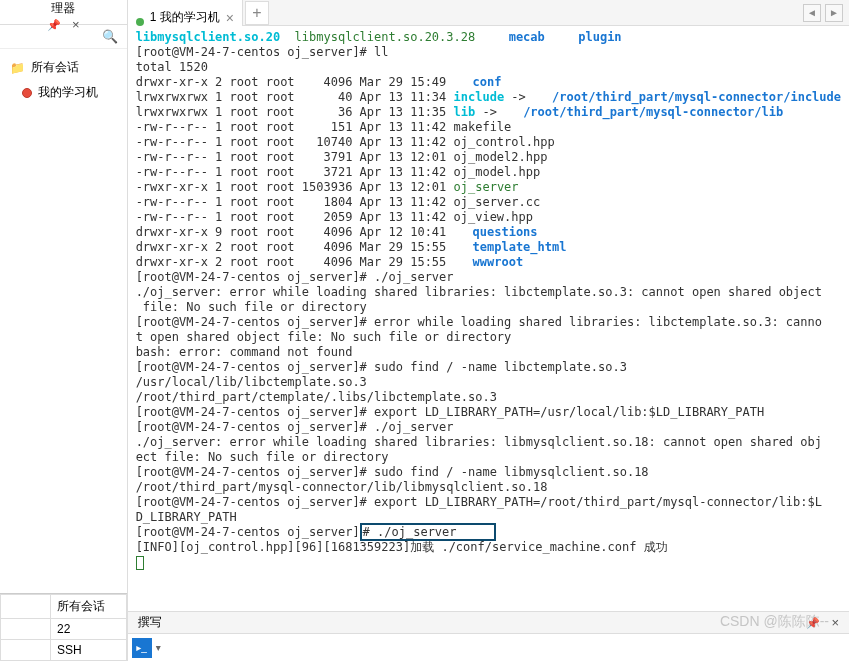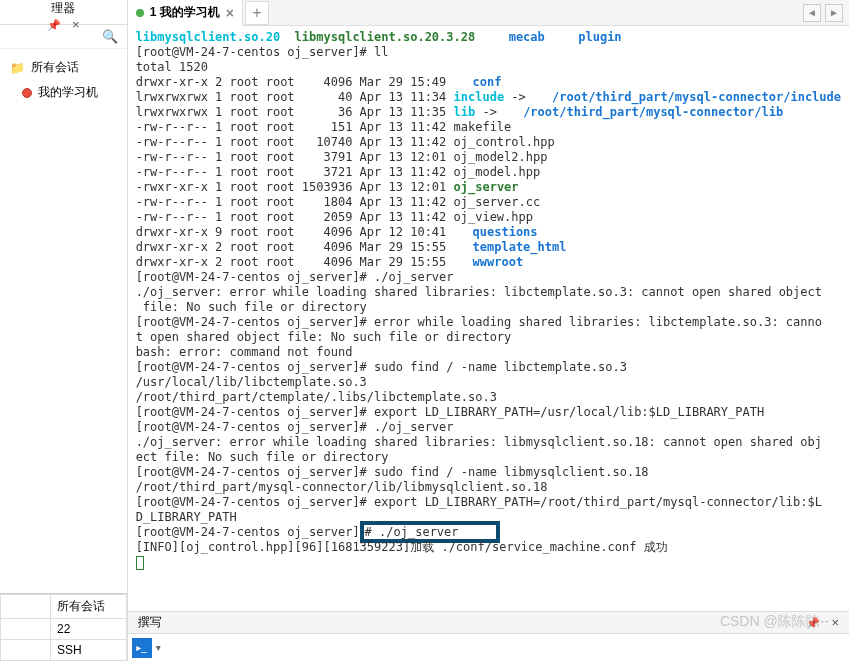--- a/index.html
+++ b/index.html
@@ -13,32 +13,32 @@
 .search-icon { color: #999; font-size: 13px; }
 .session-tree { padding: 6px 4px; flex: 1; }
 .tree-item { padding: 4px 6px; display: flex; align-items: center; gap: 6px; }
 .red-dot { width: 10px; height: 10px; border-radius: 50%; background: #e74c3c; border: 1px solid #c0392b; }
 .bottom-table { border-top: 1px solid #ccc; }
 .bottom-table table { width: 100%; border-collapse: collapse; font-size: 12px; }
 .bottom-table td { border: 1px solid #ddd; padding: 3px 6px; height: 20px; }
 .bottom-table td:first-child { width: 50px; }
 .right-panel { flex: 1; display: flex; flex-direction: column; background: #fff; }
 .tab-bar { height: 26px; background: #f5f5f5; border-bottom: 1px solid #ddd; display: flex; align-items: center; }
-.tab { height: 26px; background: #fff; border-right: 1px solid #ddd; display: flex; align-items: center; padding: 0 8px; gap: 6px; position: relative; font-weight: bold; }
+.tab { height: 26px; background: #fff; border-right: 1px solid #ddd; display: flex; align-items: flex-end; padding: 0 8px; gap: 6px; position: relative; }
 .tab-dot { width: 8px; height: 8px; border-radius: 50%; background: #4caf50; }
 .tab-close { color: #888; font-size: 14px; cursor: pointer; }
 .tab-add { width: 24px; height: 24px; display: flex; align-items: center; justify-content: center; color: #888; font-size: 16px; cursor: pointer; border: 1px solid #ddd; margin-left: 2px; background: #fff; }
 .nav-icons { margin-left: auto; display: flex; gap: 4px; padding-right: 6px; }
 .nav-btn { width: 18px; height: 18px; border: 1px solid #ccc; background: #f8f8f8; color: #888; font-size: 10px; display: flex; align-items: center; justify-content: center; cursor: pointer; }
 .terminal { flex: 1; background: #fff; padding: 4px 8px; font-family: Consolas, monospace; font-size: 12px; line-height: 15px; overflow: hidden; white-space: pre; position: relative; }
 .t-cyan { color: #00bcd4; font-weight: bold; }
-.t-green { color: #2e7d32; font-weight: bold; }
+.t-green { color: #2e7d32; font-weight: normal; }
 .t-blue { color: #1976d2; font-weight: bold; margin-left: 19px; }
 .t-default { color: #333; }
-.red-box { border: 4px solid #0c4a6e; padding: 0 1px; }
+.red-box { border: 2px solid #0c4a6e; padding: 0 1px; }
 .cursor-block { display: inline-block; width: 8px; height: 14px; border: 1px solid #2e7d32; background: transparent; vertical-align: middle; }
 .compose-bar { height: 22px; background: #f5f5f5; border-top: 1px solid #ddd; display: flex; align-items: center; padding: 0 10px; justify-content: space-between; }
 .compose-area { height: 28px; background: #fff; border-top: 1px solid #ddd; display: flex; align-items: center; padding: 0 4px; gap: 4px; }
 .compose-icon { width: 20px; height: 20px; background: #1976d2; display: flex; align-items: center; justify-content: center; color: #fff; font-size: 10px; cursor: pointer; }
 .compose-chevron { color: #666; font-size: 10px; cursor: pointer; }
 .compose-input { flex: 1; border: none; outline: none; font-size: 12px; }
 .watermark { position: absolute; bottom: 30px; right: 20px; color: rgba(150,150,150,0.5); font-size: 14px; pointer-events: none; }
 </style>
 </head>
 <body>

